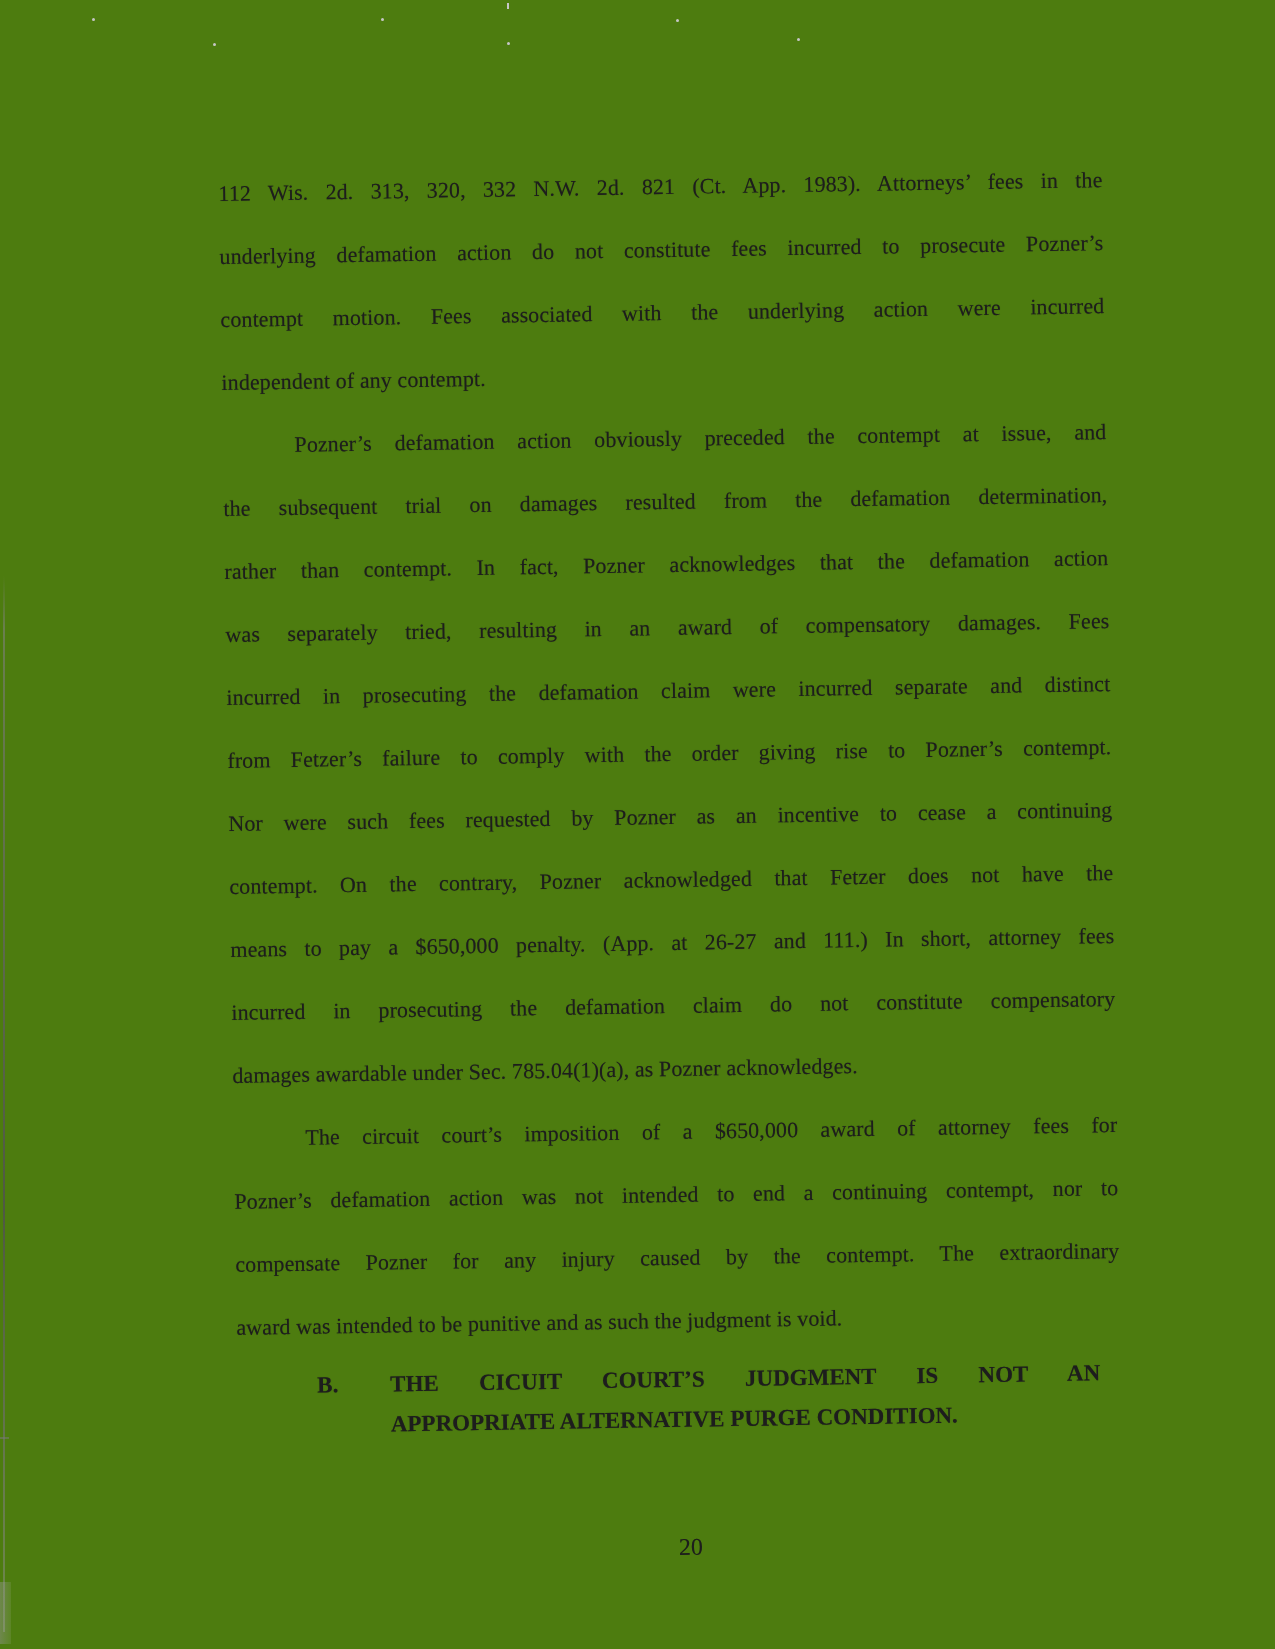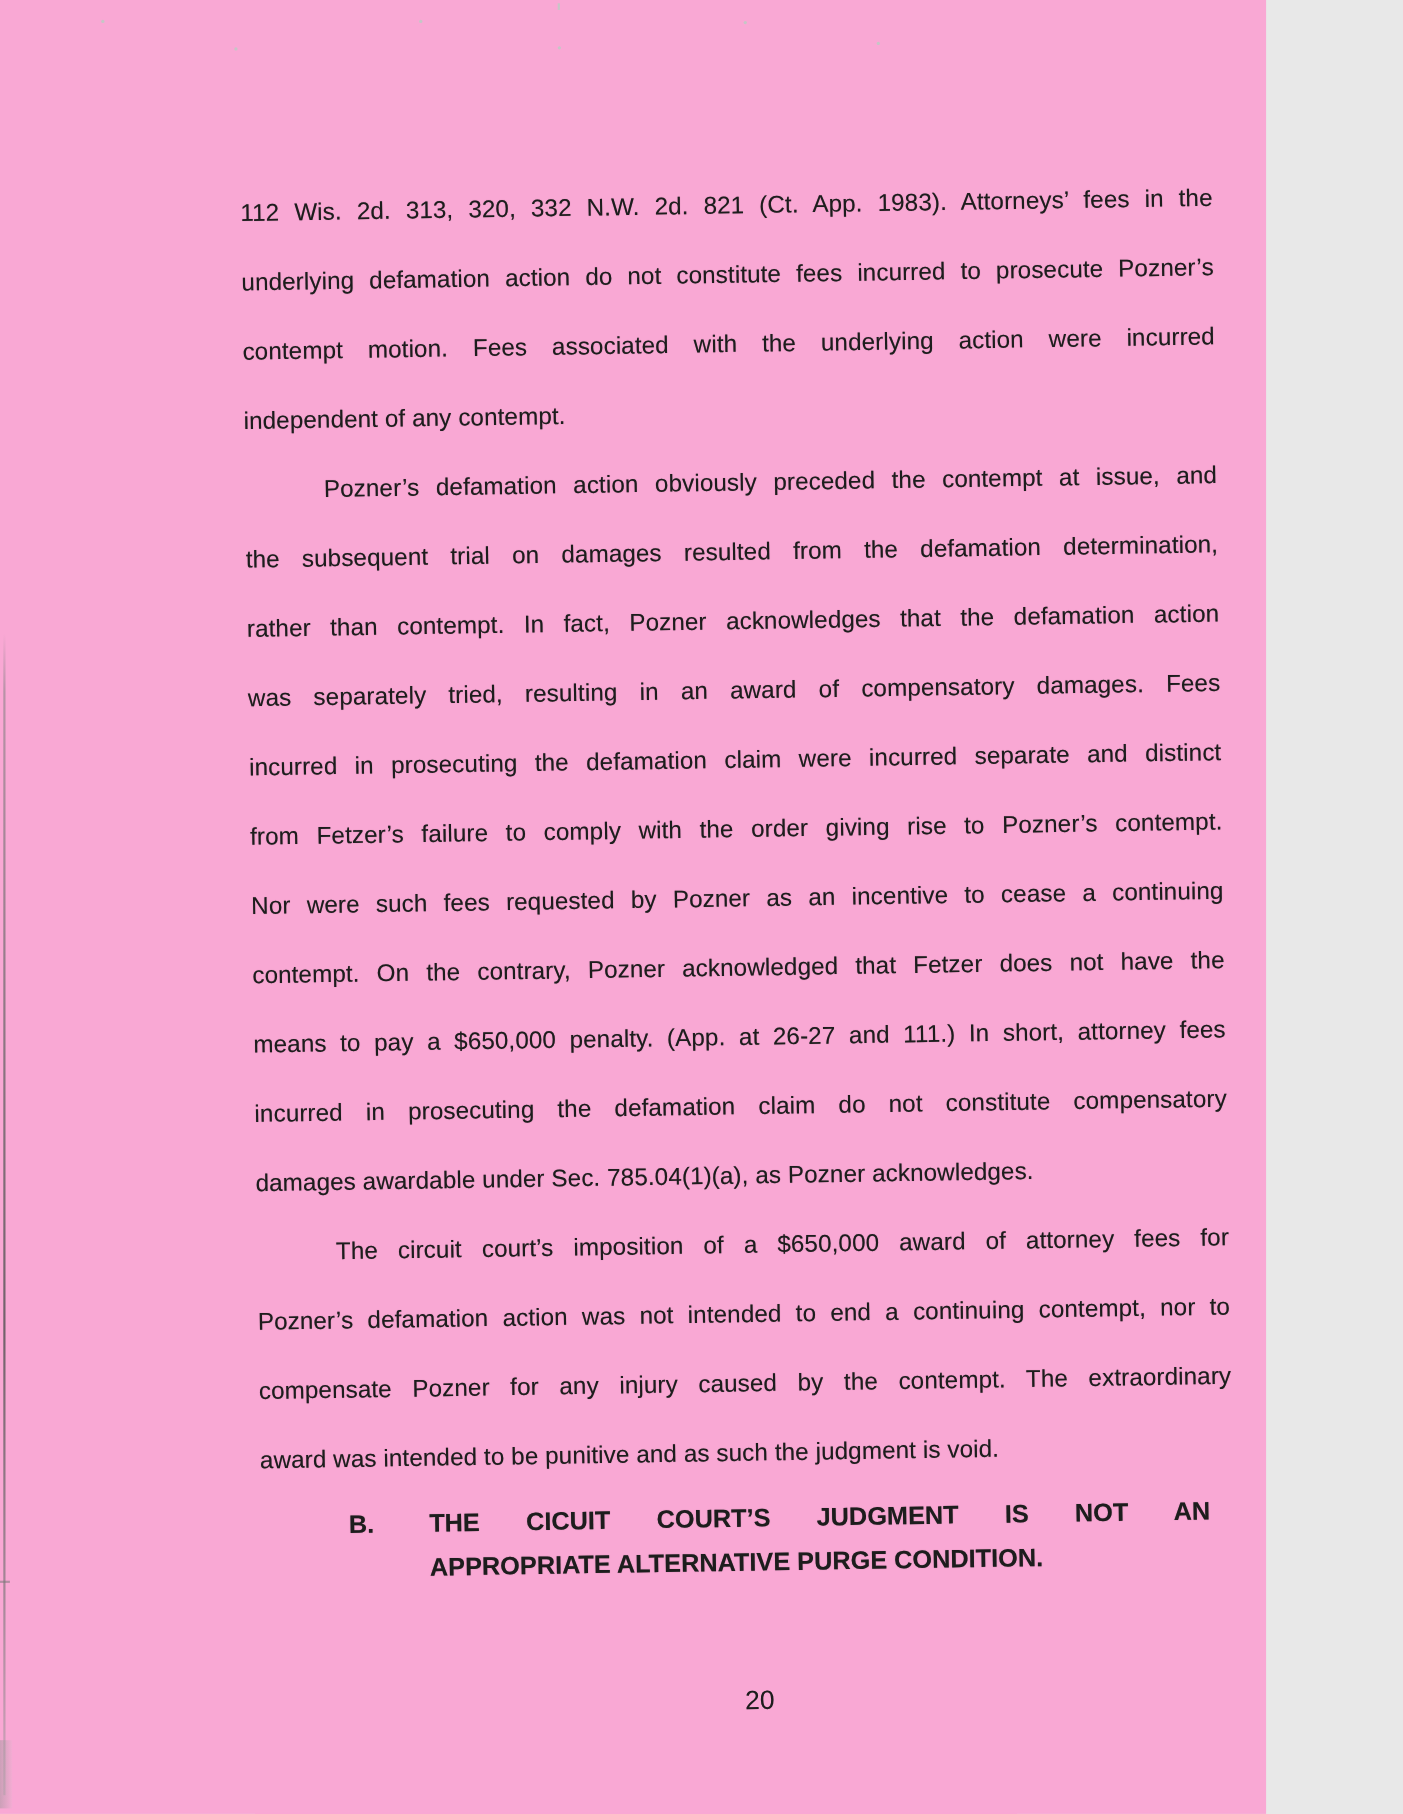--- a/index.html
+++ b/index.html
@@ -2,25 +2,25 @@
 <html><head>
 <meta charset="utf-8">
 <style>
   html, body {
     margin: 0;
     padding: 0;
     background: #e8e8e8;
   }
   .page {
     position: relative;
-    width: 1151px;
+    width: 1275px;
     height: 1649px;
-    background: #f9a8d4;
+    background: #4d7c0f;
     overflow: hidden;
-    font-family: Liberation Sans, sans-serif;
+    font-family: Liberation Serif, serif;
     color: #1d1d1d;
   }
   
   .content {
     position: absolute;
     left: 218px;
     top: 162px;
     width: 884px;
     transform: rotate(-0.9deg);
     transform-origin: 0 0;

